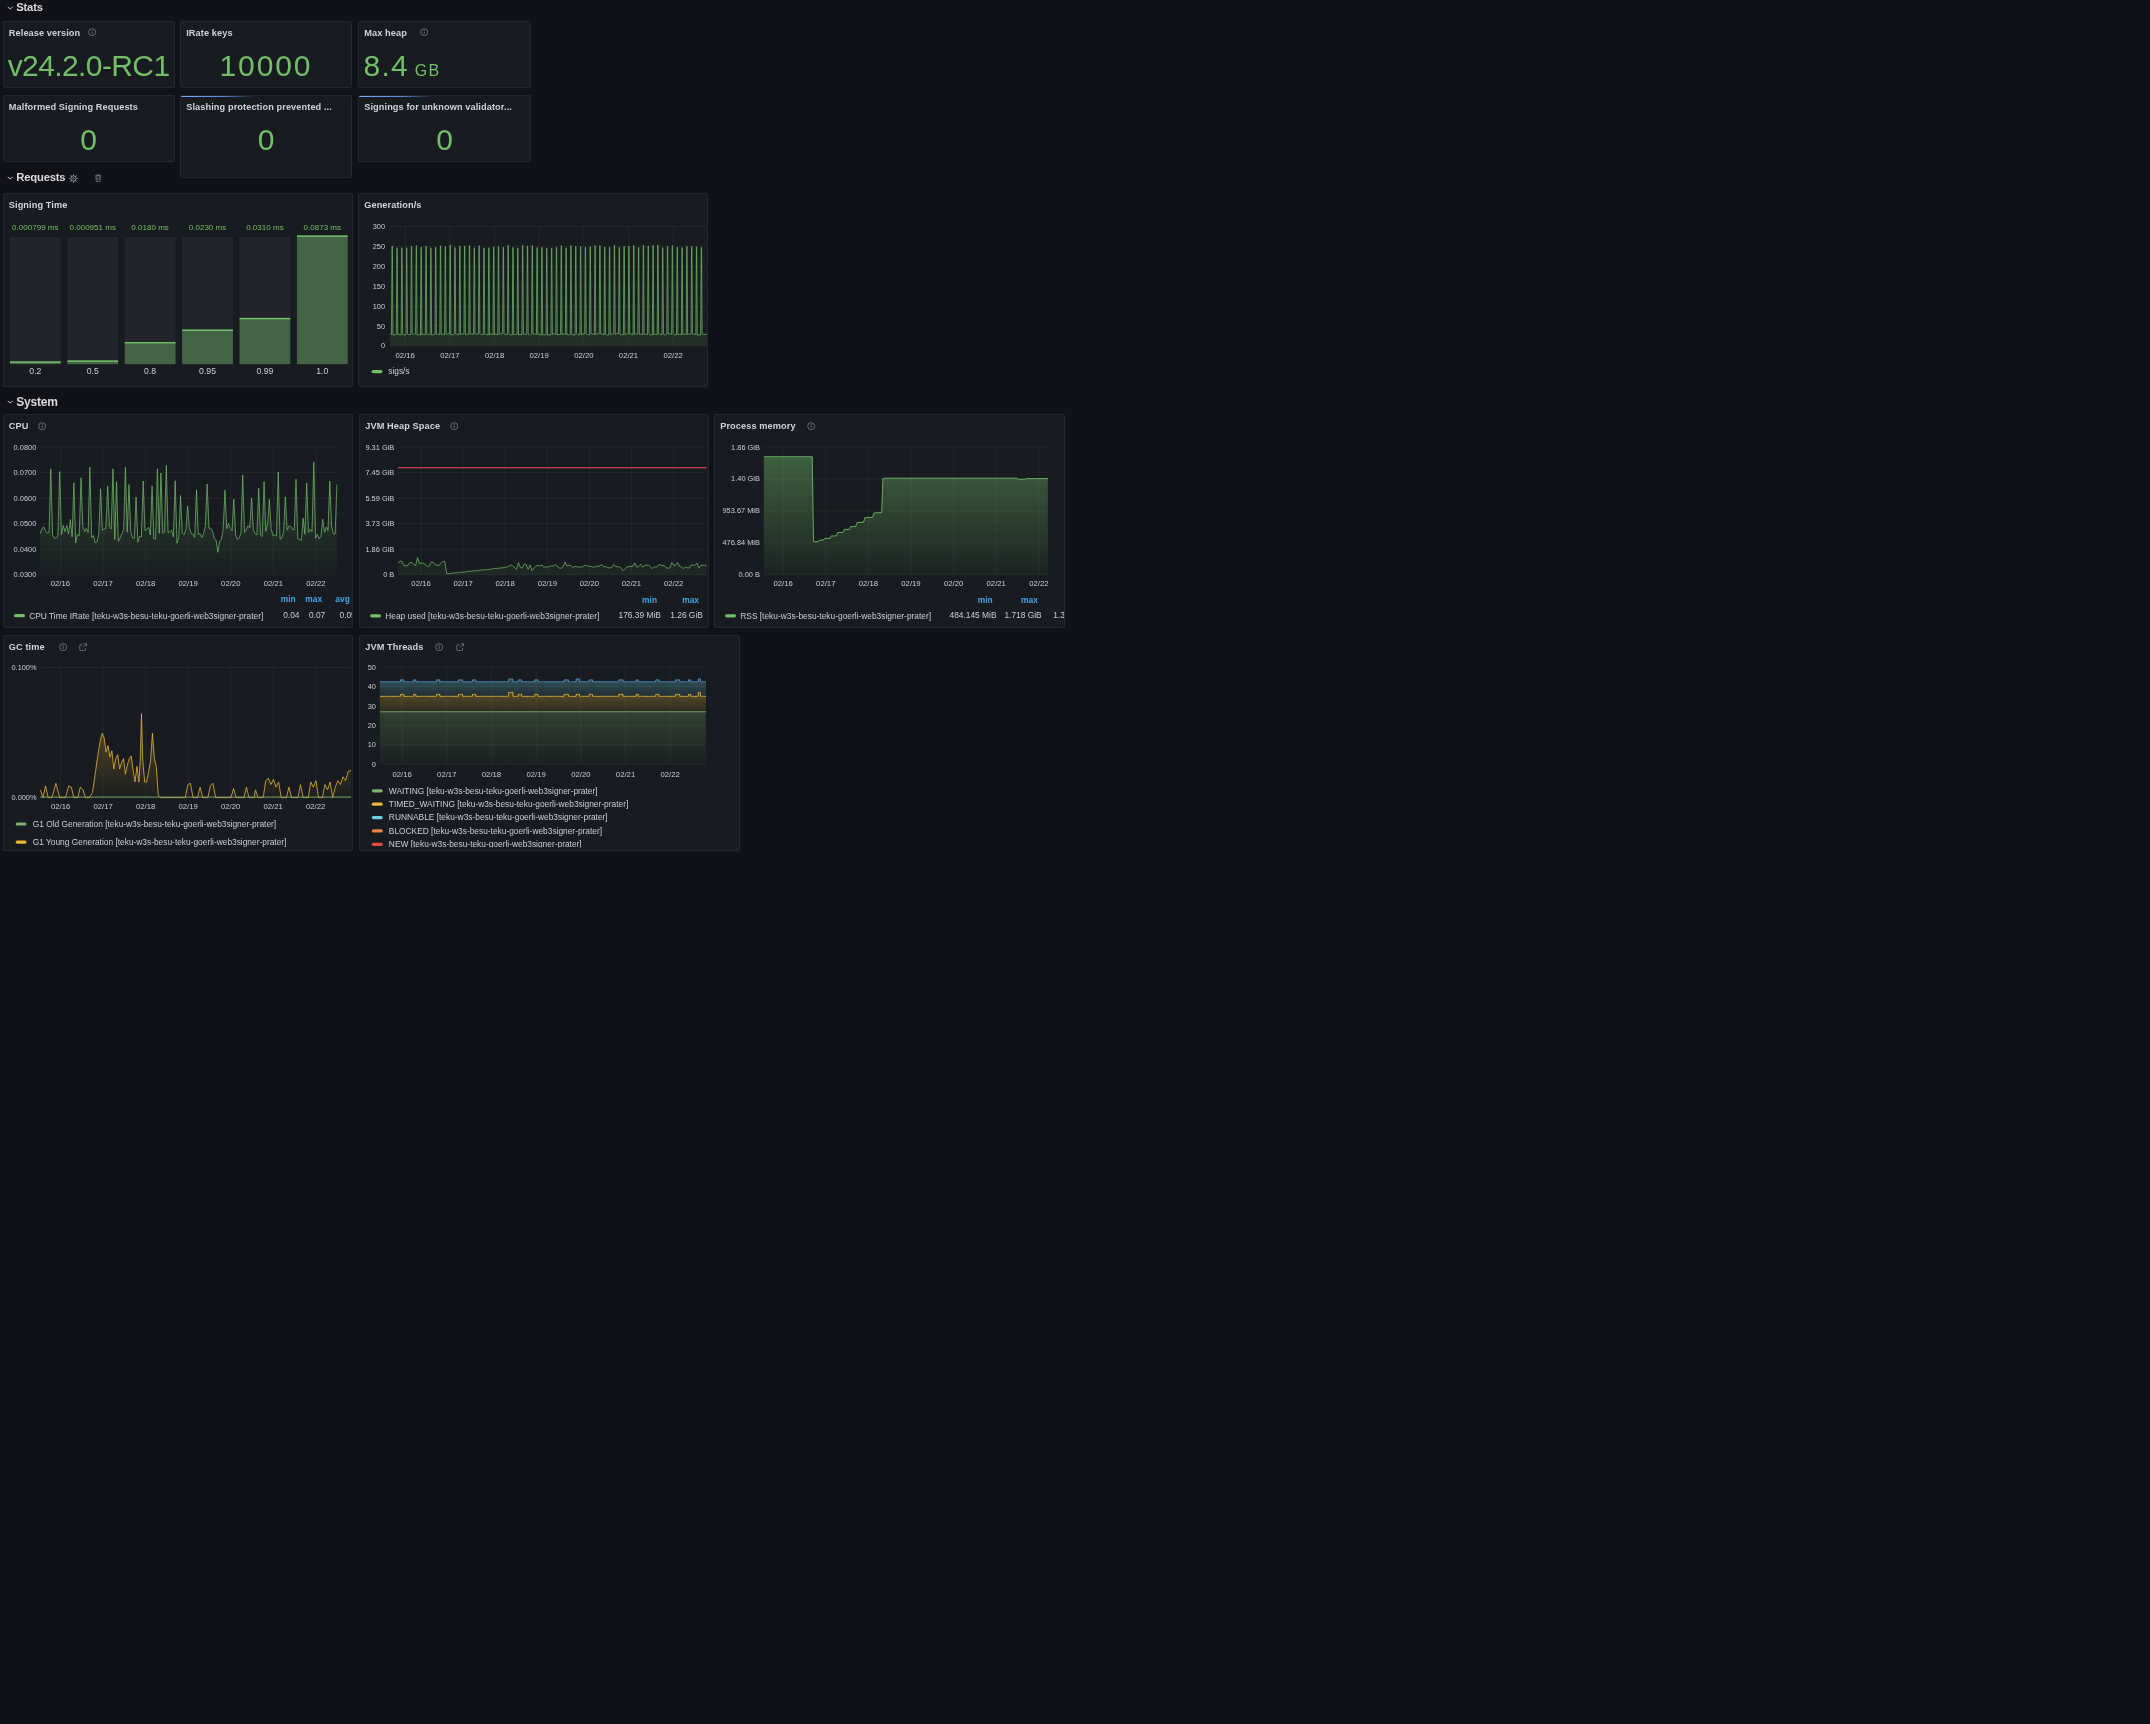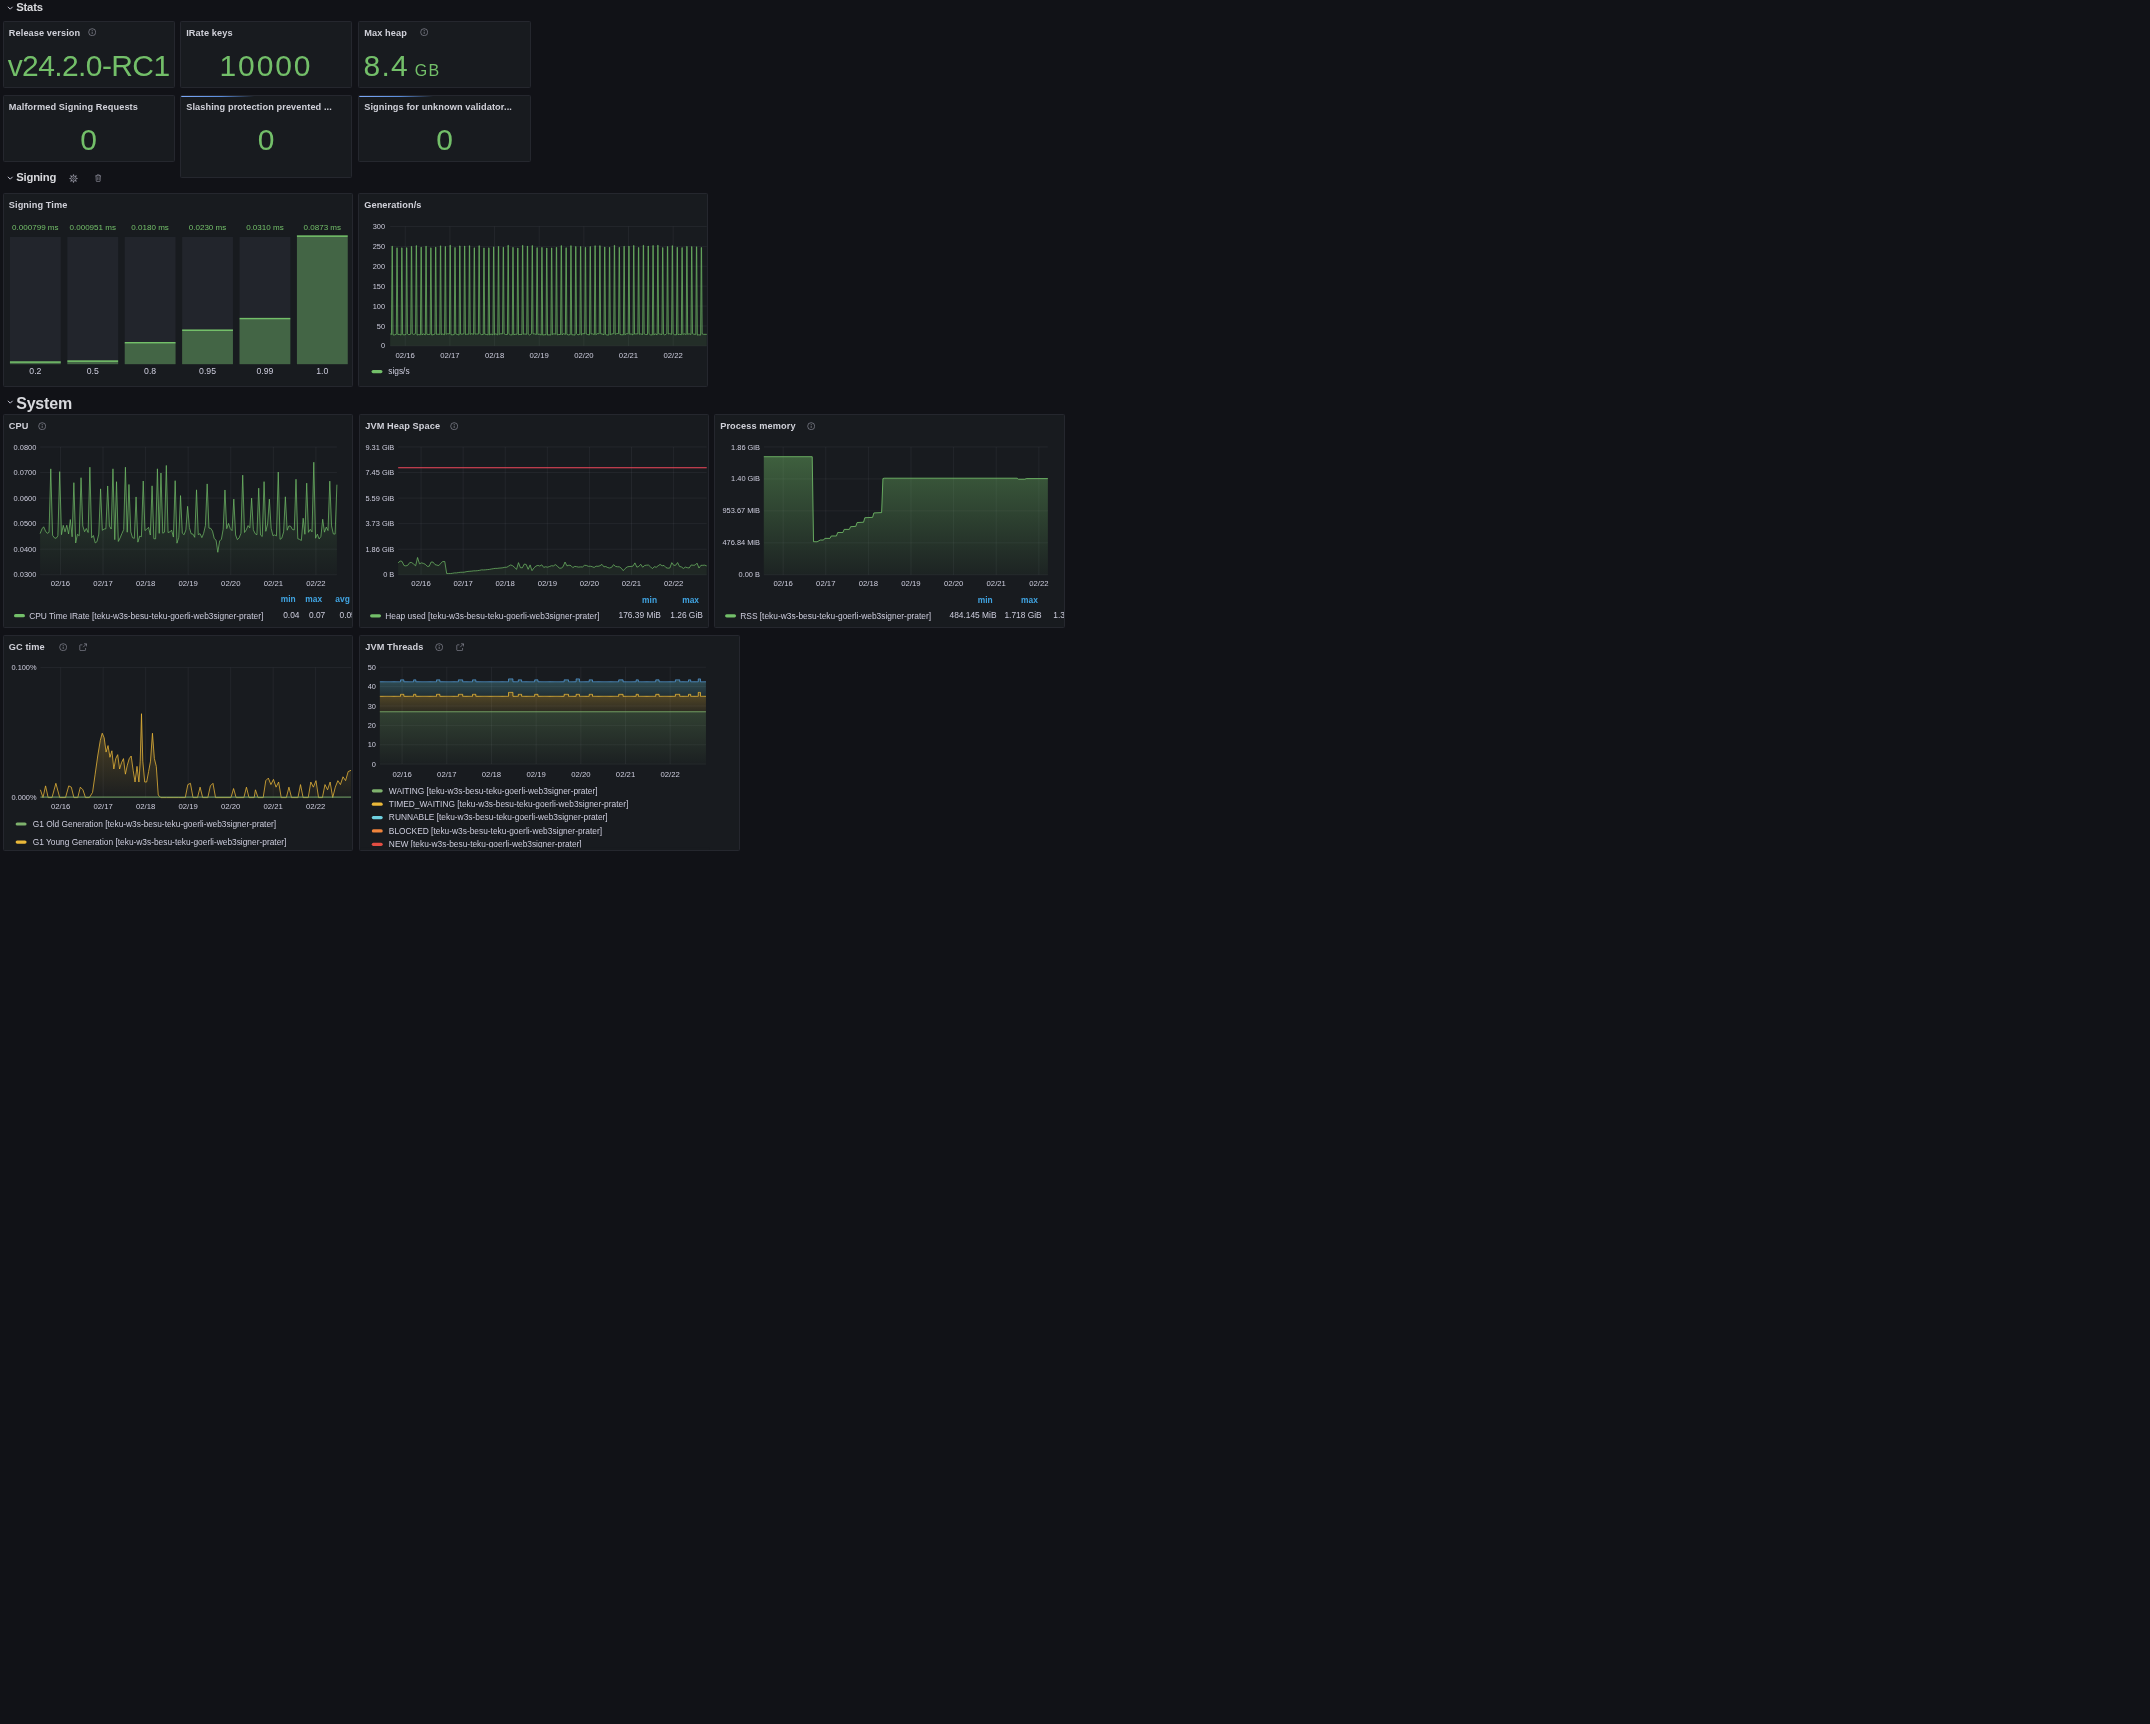--- a/index.html
+++ b/index.html
@@ -8,21 +8,21 @@
 <div style="position:absolute;left:5.2px;top:0.6px;height:14px">
     <svg style="position:absolute;left:2.3px;top:4.2px" width="6.5" height="6.5" viewBox="0 0 10 10">
       <path d="M1.8 3.2 L5 6.4 L8.2 3.2" fill="none" stroke="#ccccdc" stroke-width="1.5" stroke-linecap="round" stroke-linejoin="round"></path>
     </svg>
     <div style="position:absolute;left:11px;top:0px;font-size:11.3px;font-weight:700;color:#d8d9dd;white-space:nowrap;letter-spacing:-0.2px">Stats</div>
   </div>
 <div style="position:absolute;left:5.2px;top:171px;height:14px">
     <svg style="position:absolute;left:2.3px;top:4.2px" width="6.5" height="6.5" viewBox="0 0 10 10">
       <path d="M1.8 3.2 L5 6.4 L8.2 3.2" fill="none" stroke="#ccccdc" stroke-width="1.5" stroke-linecap="round" stroke-linejoin="round"></path>
     </svg>
-    <div style="position:absolute;left:11px;top:0px;font-size:11.3px;font-weight:700;color:#d8d9dd;white-space:nowrap;letter-spacing:-0.2px">Signing</div>
+    <div style="position:absolute;left:11px;top:0px;font-size:11.3px;font-weight:700;color:#d8d9dd;white-space:nowrap;letter-spacing:-0.2px">Requests</div>
     <svg style="position:absolute;left:64px;top:2.6px" width="9" height="9" viewBox="0 0 16 16">
       <rect x="7" y="0.3" width="2" height="3.2" rx="0.8" fill="rgba(204,204,220,0.6)" transform="rotate(0 8 8)"></rect>
       <rect x="7" y="0.3" width="2" height="3.2" rx="0.8" fill="rgba(204,204,220,0.6)" transform="rotate(45 8 8)"></rect>
       <rect x="7" y="0.3" width="2" height="3.2" rx="0.8" fill="rgba(204,204,220,0.6)" transform="rotate(90 8 8)"></rect>
       <rect x="7" y="0.3" width="2" height="3.2" rx="0.8" fill="rgba(204,204,220,0.6)" transform="rotate(135 8 8)"></rect>
       <rect x="7" y="0.3" width="2" height="3.2" rx="0.8" fill="rgba(204,204,220,0.6)" transform="rotate(180 8 8)"></rect>
       <rect x="7" y="0.3" width="2" height="3.2" rx="0.8" fill="rgba(204,204,220,0.6)" transform="rotate(225 8 8)"></rect>
       <rect x="7" y="0.3" width="2" height="3.2" rx="0.8" fill="rgba(204,204,220,0.6)" transform="rotate(270 8 8)"></rect>
       <rect x="7" y="0.3" width="2" height="3.2" rx="0.8" fill="rgba(204,204,220,0.6)" transform="rotate(315 8 8)"></rect>
       <circle cx="8" cy="8" r="4.6" fill="none" stroke="rgba(204,204,220,0.6)" stroke-width="1.6"></circle>
@@ -32,21 +32,21 @@
       <path d="M2.5 3.5 h11" stroke="rgba(204,204,220,0.6)" stroke-width="1.4"></path>
       <path d="M5.5 3.5 v-1.2 a0.8 0.8 0 0 1 0.8 -0.8 h3.4 a0.8 0.8 0 0 1 0.8 0.8 v1.2" fill="none" stroke="rgba(204,204,220,0.6)" stroke-width="1.4"></path>
       <path d="M3.8 3.5 l0.5 10 a1 1 0 0 0 1 0.9 h5.4 a1 1 0 0 0 1 -0.9 l0.5 -10" fill="none" stroke="rgba(204,204,220,0.6)" stroke-width="1.4"></path>
       <path d="M6.4 6 v6 M9.6 6 v6" stroke="rgba(204,204,220,0.6)" stroke-width="1.3"></path>
     </svg>
   </div>
 <div style="position:absolute;left:5.2px;top:395px;height:14px">
     <svg style="position:absolute;left:2.3px;top:4.2px" width="6.5" height="6.5" viewBox="0 0 10 10">
       <path d="M1.8 3.2 L5 6.4 L8.2 3.2" fill="none" stroke="#ccccdc" stroke-width="1.5" stroke-linecap="round" stroke-linejoin="round"></path>
     </svg>
-    <div style="position:absolute;left:11px;top:0px;font-size:16px;font-weight:700;color:#d8d9dd;white-space:nowrap;letter-spacing:-0.2px">System</div>
+    <div style="position:absolute;left:11px;top:0px;font-size:12px;font-weight:700;color:#d8d9dd;white-space:nowrap;letter-spacing:-0.2px">System</div>
   </div>
 <div class="panel" style="left:2.6px;top:21px;width:172px;height:67px">
     <div style="position:absolute;left:5.2px;top:6.1px;font-size:9.2px;font-weight:600;color:#d0d1d9;white-space:nowrap;letter-spacing:0.1px">Release version</div>
     <svg style="position:absolute;left:84px;top:6.1px" width="8.4" height="8.4" viewBox="0 0 16 16">
       <circle cx="8" cy="8" r="6.7" fill="none" stroke="rgba(204,204,220,0.55)" stroke-width="1.5"></circle>
       <line x1="8" y1="7" x2="8" y2="11.4" stroke="rgba(204,204,220,0.55)" stroke-width="1.6"></line>
       <circle cx="8" cy="4.6" r="1" fill="rgba(204,204,220,0.55)"></circle>
     </svg>
     <div style="position:absolute;left:0px;right:0px;top:27px;text-align:center;color:#73bf69;font-size:30px;font-weight:500;line-height:1.12;white-space:nowrap;letter-spacing:-0.6px">v24.2.0-RC1</div>
   </div>

